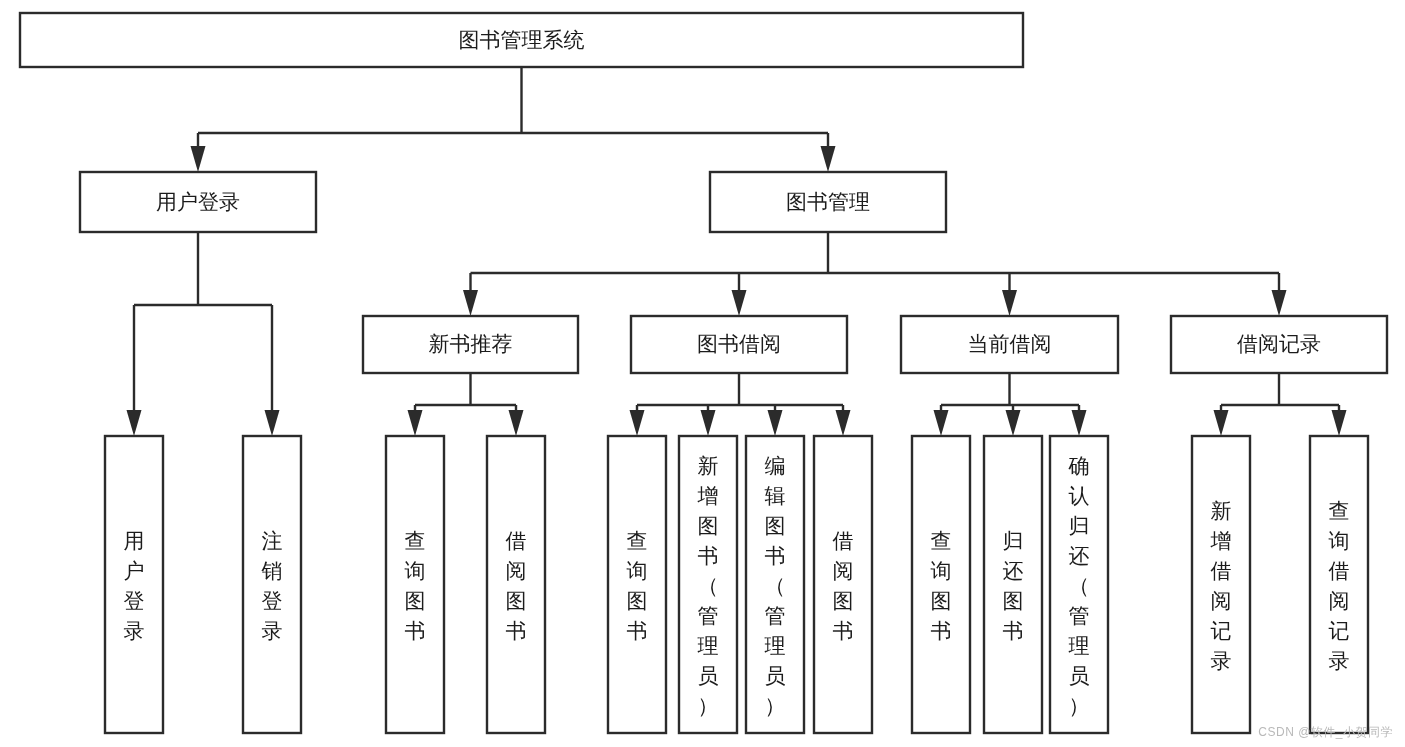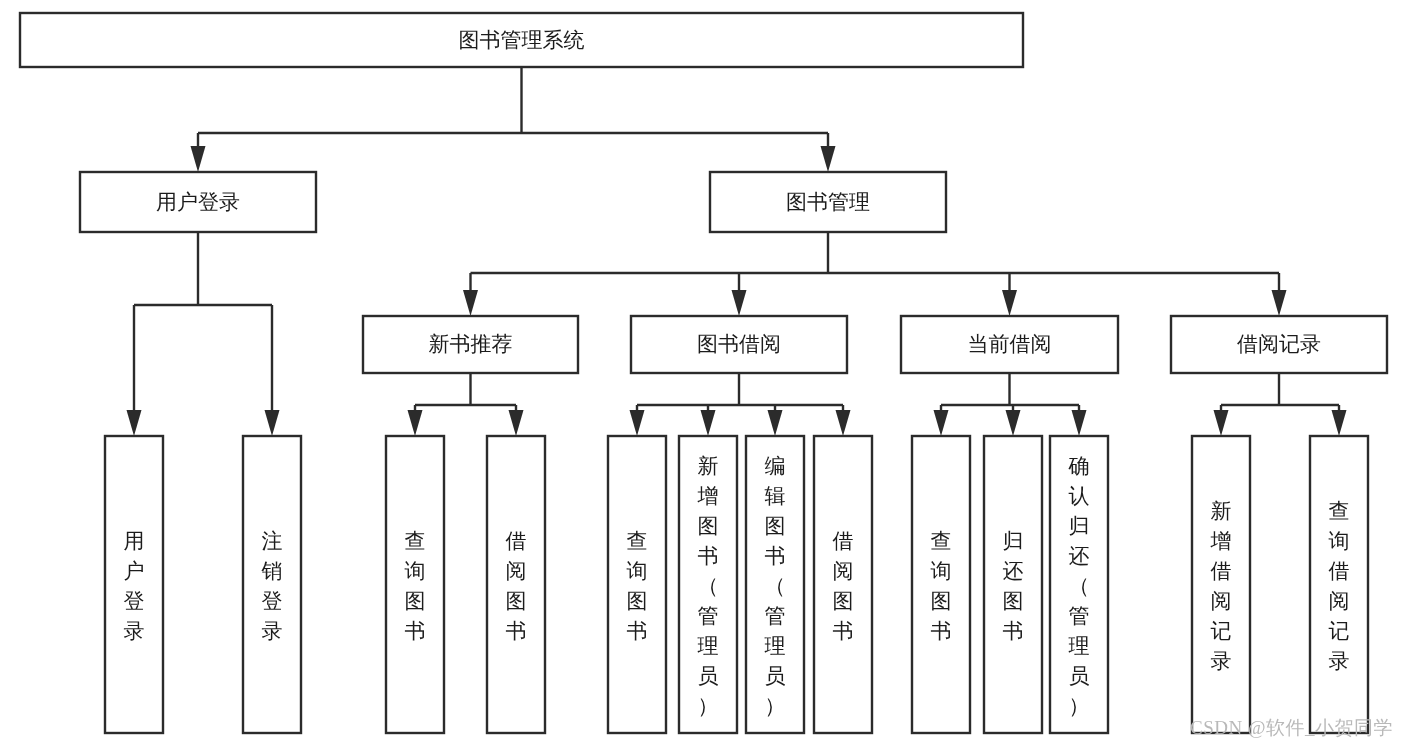--- a/index.html
+++ b/index.html
@@ -53,22 +53,22 @@
   .node-label-v {
     font-family: "Liberation Sans", "DejaVu Sans", sans-serif;
     font-size: 21px;
     fill: #1c1c1c;
     text-anchor: middle;
   }
   .watermark {
     position: absolute;
     right: 12px;
     bottom: 6px;
-    font-family: Liberation Serif, serif;
-    font-size: 19px;
+    font-family: Liberation Sans, sans-serif;
+    font-size: 12px;
     color: #b9b9b9;
     letter-spacing: 0.5px;
     white-space: nowrap;
     user-select: none;
   }
 </style>
 </head>
 <body>
 
 <div id="diagram-root">

